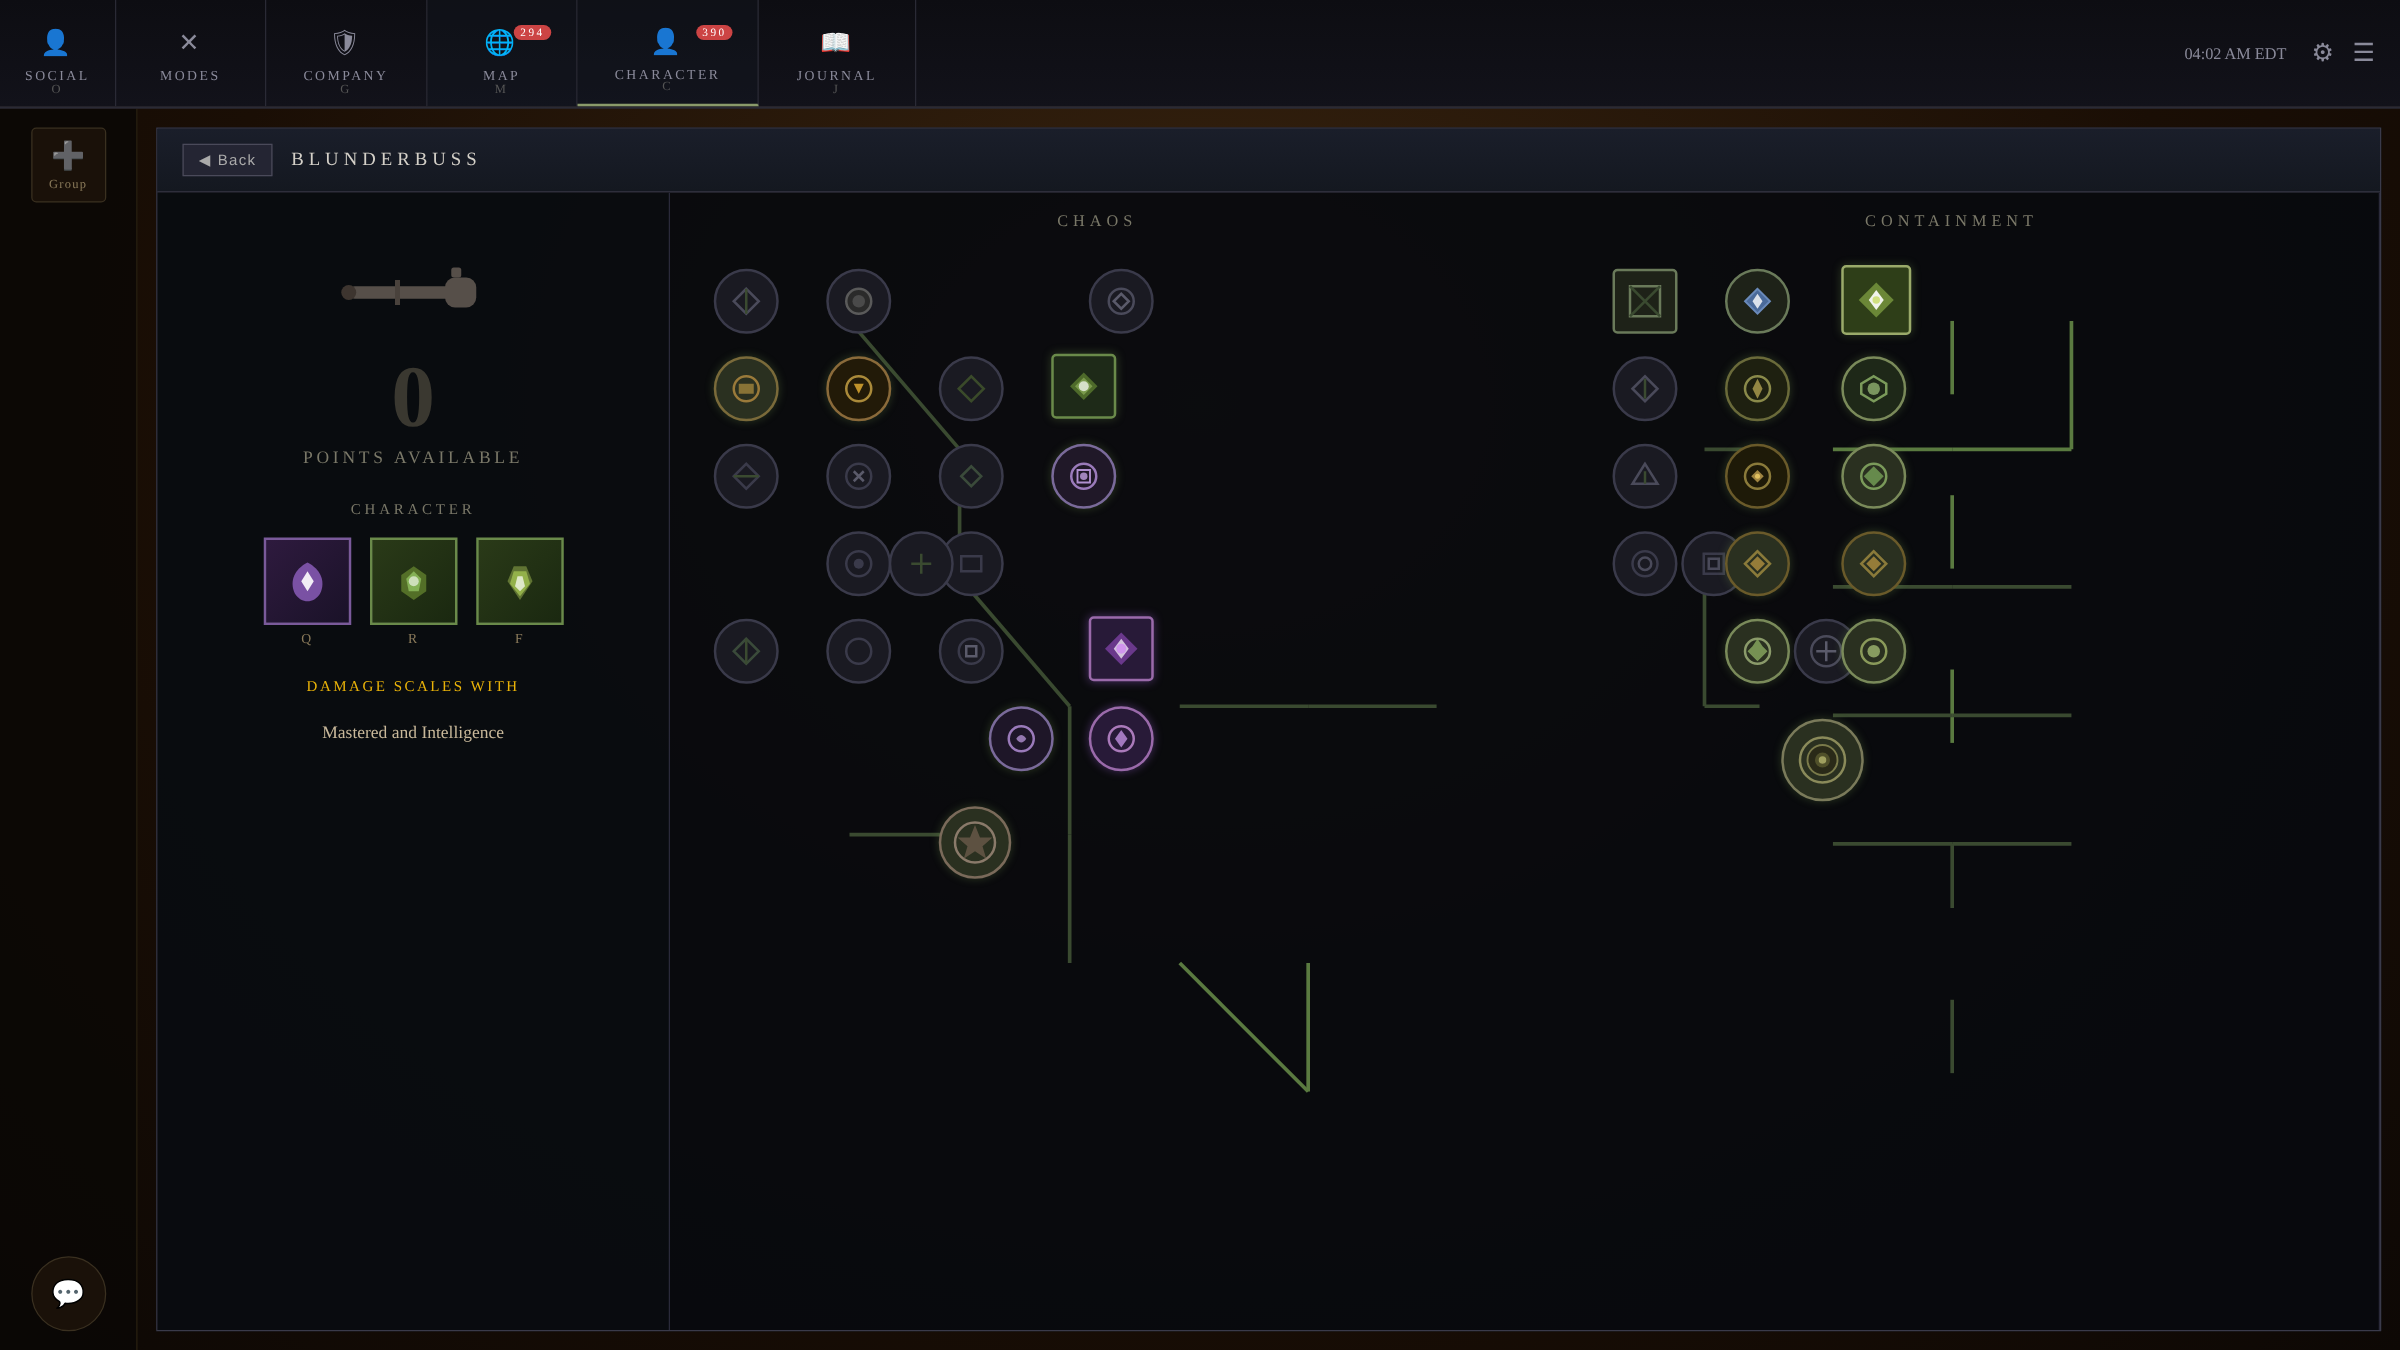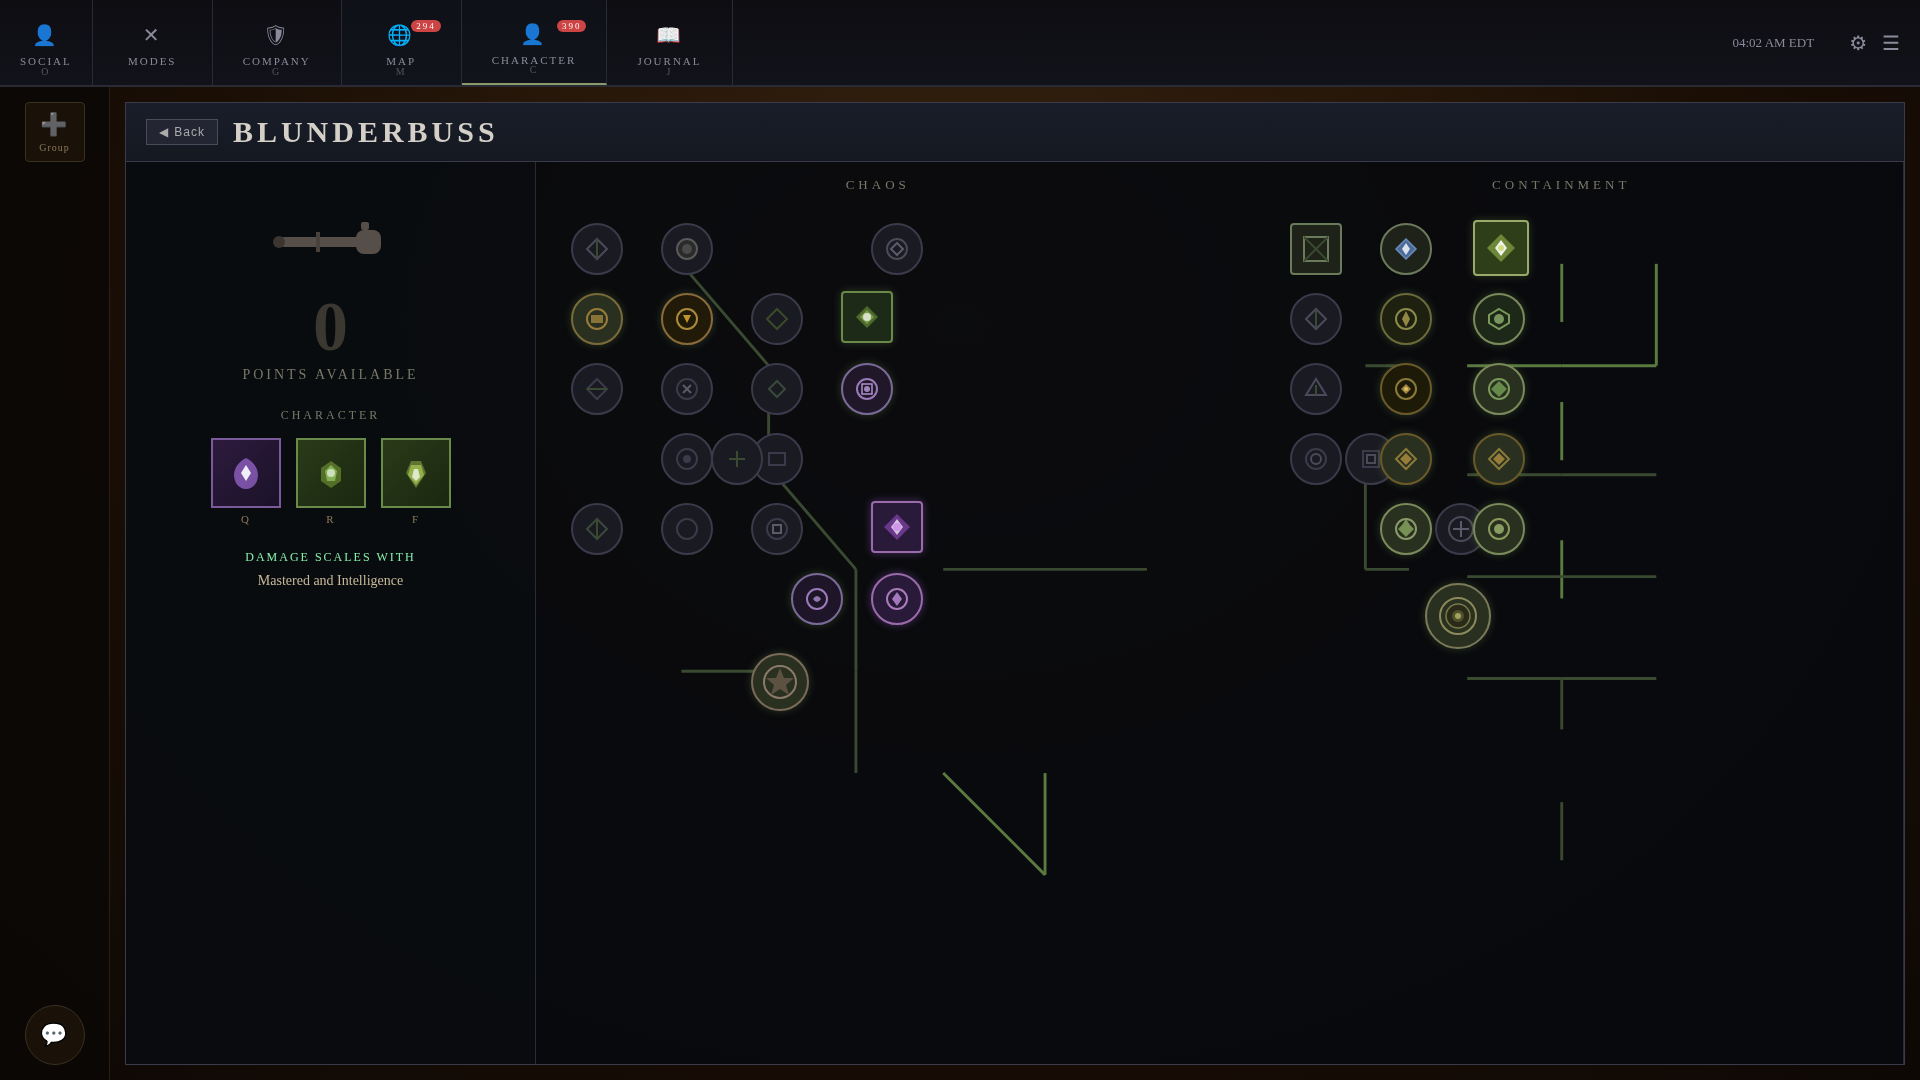--- a/index.html
+++ b/index.html
@@ -84,21 +84,21 @@
     .nav-item-social {
       min-width: 80px;
       padding: 0 20px;
     }
 
     .nav-right {
       margin-left: auto;
       display: flex;
       align-items: center;
       padding: 0 20px;
-      gap: 35px;
+      gap: 20px;
       color: #8a8a9a;
       font-size: 13px;
     }
 
     .nav-right-icons {
       display: flex;
       gap: 15px;
     }
 
     .nav-right-icon {
@@ -197,25 +197,25 @@
       padding: 5px 12px;
       border: 1px solid #4a4a5a;
       background: rgba(40,40,55,0.8);
       color: #aaa;
       font-size: 12px;
       cursor: pointer;
       letter-spacing: 1px;
     }
 
     .panel-title {
-      font-size: 30px;
+      font-size: 15px;
       letter-spacing: 4px;
       color: #d4d0c8;
       text-transform: uppercase;
-      font-weight: bold;
+      font-weight: normal;
     }
 
     .panel-body {
       display: flex;
       flex: 1;
       overflow: hidden;
     }
 
     
     .char-panel {
@@ -336,23 +336,23 @@
 
     .damage-section {
       width: 100%;
       margin-top: 25px;
       text-align: center;
     }
 
     .damage-label {
       font-size: 12px;
       letter-spacing: 2px;
-      color: #86efac;
+      color: #eab308;
       text-transform: uppercase;
-      margin-bottom: 8px;
+      margin-bottom: 22px;
     }
 
     .damage-value {
       font-size: 14px;
       color: #c8b89a;
     }
 
     
     .tree-panel {
       flex: 1;

